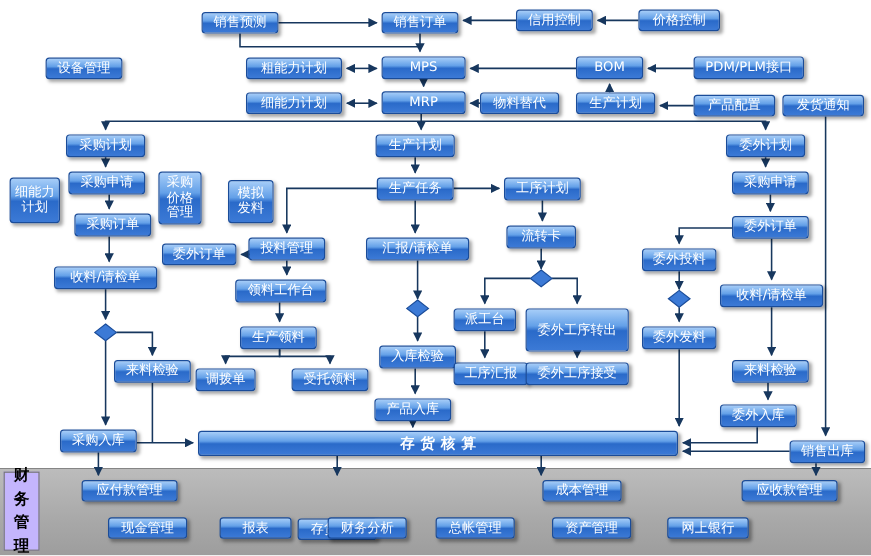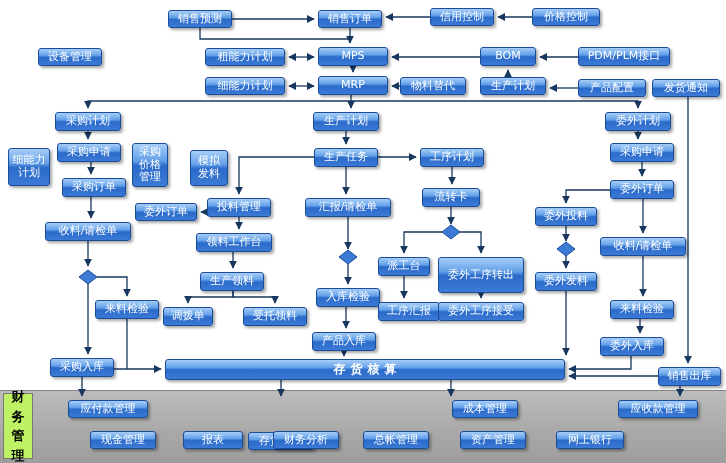--- a/index.html
+++ b/index.html
@@ -10,21 +10,21 @@
              border-top:1px solid #858585;box-sizing:border-box;}
   .nodes-layer{position:absolute;left:0;top:0;width:726px;height:463px;}
   .edges{position:absolute;left:0;top:0;}
   .node{position:absolute;display:flex;align-items:center;justify-content:center;
         text-align:center;box-sizing:border-box;padding:1px 2px;
         font-size:11px;line-height:1.15;color:#ffffff;word-break:break-all;
         background:linear-gradient(180deg,#a6cdf8 0%,#63a0e8 40%,#2a6ac9 52%,#3c7ad6 100%);
         border:1px solid #1a4c99;border-radius:3px;
         box-shadow:2px 2px 3px rgba(0,0,0,0.35);}
   .node.bar{font-weight:bold;font-size:12px;letter-spacing:5px;text-indent:5px;}
-  .node.fin{background:#bef264;color:#000000;font-weight:bold;font-size:13px;
+  .node.fin{background:#c4b5fd;color:#000000;font-weight:bold;font-size:13px;
             line-height:1.5;border:1px solid #777777;border-radius:0;box-shadow:none;}
 </style>
 </head>
 <body>
 
 <div class="canvas">
   <div class="footer-bg"></div>
   <svg class="edges" width="726" height="463" viewBox="0 0 726 463">
     <defs>
       <marker id="arr" viewBox="0 0 10 10" refX="9" refY="5" markerWidth="6" markerHeight="6" orient="auto-start-reverse">

